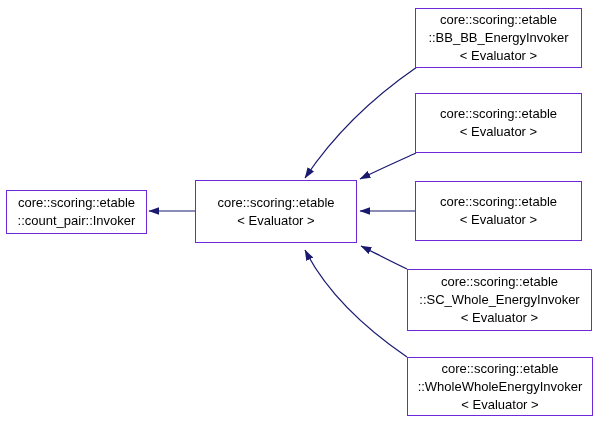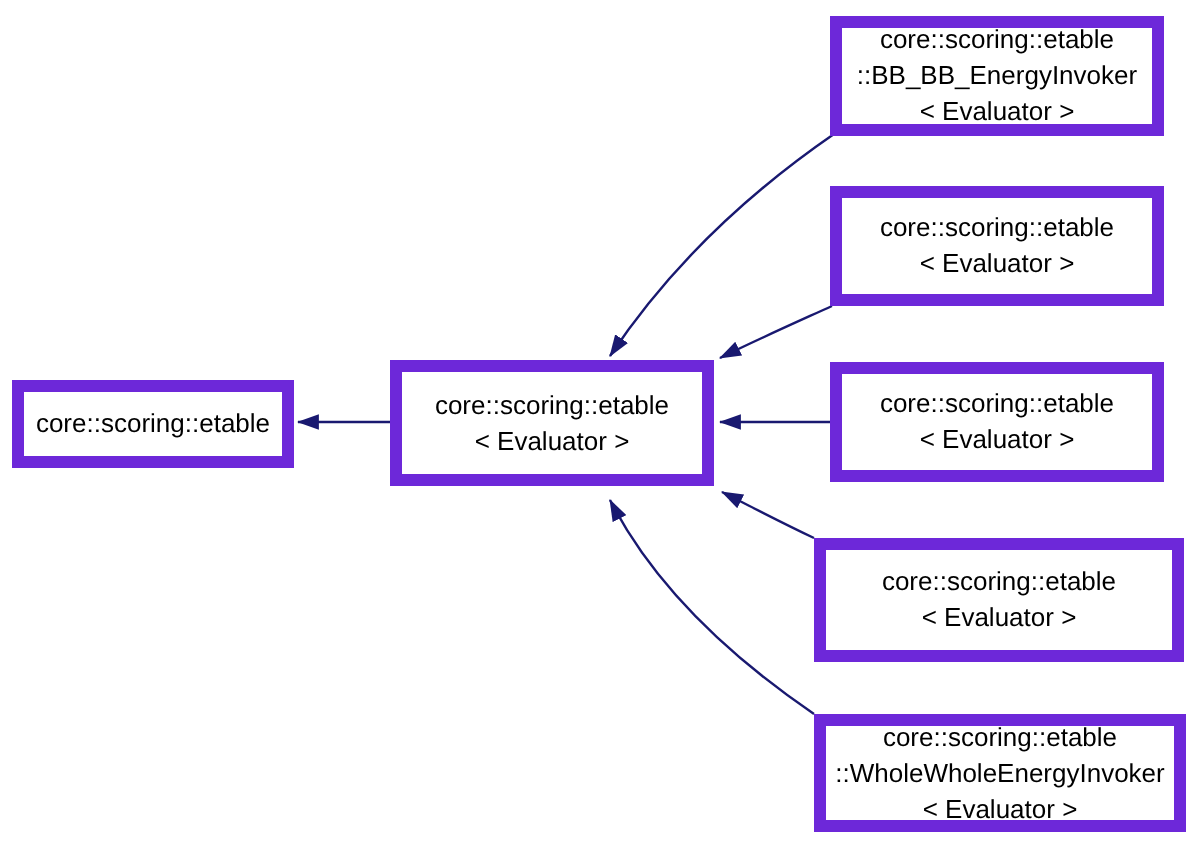--- a/index.html
+++ b/index.html
@@ -19,21 +19,21 @@
     position: absolute;
     left: 0;
     top: 0;
     width: 600px;
     height: 427px;
   }
   .node {
     position: absolute;
     box-sizing: border-box;
     background: #ffffff;
-    border: 6px solid #6d28d9;
+    border: 1px solid #6d28d9;
     color: #000000;
     display: flex;
     flex-direction: column;
     justify-content: center;
     text-align: center;
     font-size: 13px;
     line-height: 18px;
     white-space: nowrap;
   }
   .node span { display: block; }
@@ -63,20 +63,21 @@
       <path d="M 417,67 C 372,98 333,136 305,178" marker-end="url(#arrowhead)"></path>
       <path d="M 416,153 C 394,163 376,171 360,179" marker-end="url(#arrowhead)"></path>
       <path d="M 415,211 L 360,211" marker-end="url(#arrowhead)"></path>
       <path d="M 407,269 C 388,260 375,253 361,246" marker-end="url(#arrowhead)"></path>
       <path d="M 407,357 C 366,329 327,293 305,250" marker-end="url(#arrowhead)"></path>
     </g>
   </svg>
 
   <div class="node" id="node-base">
     <span>core::scoring::etable</span>
+    <span>::count_pair::Invoker</span>
   </div>
 
   <div class="node" id="node-center">
     <span>core::scoring::etable</span>
     <span>&lt; Evaluator &gt;</span>
   </div>
 
   <div class="node" id="node-bb-bb">
     <span>core::scoring::etable</span>
     <span>::BB_BB_EnergyInvoker</span>
@@ -88,20 +89,21 @@
     <span>&lt; Evaluator &gt;</span>
   </div>
 
   <div class="node" id="node-sc-sc">
     <span>core::scoring::etable</span>
     <span>&lt; Evaluator &gt;</span>
   </div>
 
   <div class="node" id="node-sc-whole">
     <span>core::scoring::etable</span>
+    <span>::SC_Whole_EnergyInvoker</span>
     <span>&lt; Evaluator &gt;</span>
   </div>
 
   <div class="node" id="node-whole">
     <span>core::scoring::etable</span>
     <span>::WholeWholeEnergyInvoker</span>
     <span>&lt; Evaluator &gt;</span>
   </div>
 
 </div>

